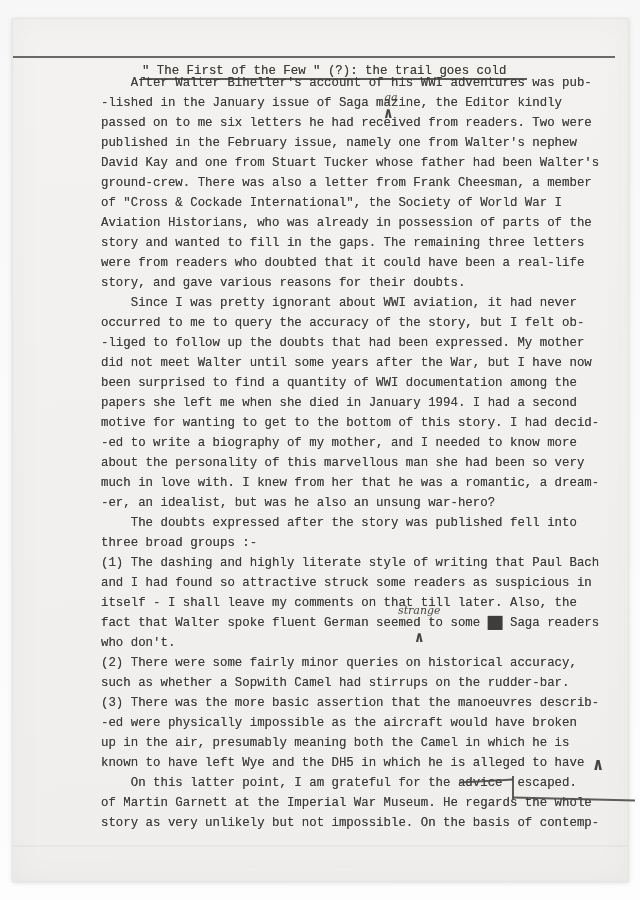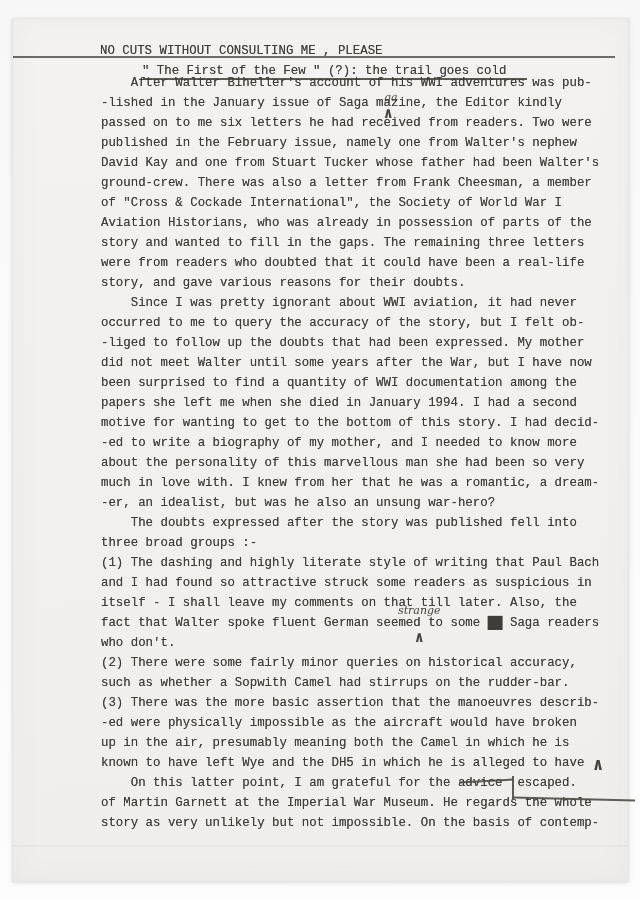--- a/index.html
+++ b/index.html
@@ -55,21 +55,20 @@
   .escaped-bottom{left:513px;top:798px;width:122px;height:1.6px;transform:rotate(1.5deg);}
 </style>
 </head>
 <body>
 
 <div class="scan">
 
   <div class="paper">
     <div class="fold"></div>
 
-    <div class="typed header-note">NO CUTS WITHOUT CONSULTING ME , PLEASE</div>
 
     <div class="header-rule"></div>
 
     <div class="typed doc-title">" The First of the Few " (?): the trail goes cold</div>
 
     <div class="title-underline"></div>
 
     <div class="typed body-block" id="body-lines"><div class="line">    After Walter Biheller's account of his WWI adventures was pub-</div><div class="line">-lished in the January issue of Saga mazine, the Editor kindly</div><div class="line">passed on to me six letters he had received from readers. Two were</div><div class="line">published in the February issue, namely one from Walter's nephew</div><div class="line">David Kay and one from Stuart Tucker whose father had been Walter's</div><div class="line">ground-crew. There was also a letter from Frank Cheesman, a member</div><div class="line">of "Cross &amp; Cockade International", the Society of World War I</div><div class="line">Aviation Historians, who was already in possession of parts of the</div><div class="line">story and wanted to fill in the gaps. The remaining three letters</div><div class="line">were from readers who doubted that it could have been a real-life</div><div class="line">story, and gave various reasons for their doubts.</div><div class="line">    Since I was pretty ignorant about WWI aviation, it had never</div><div class="line">occurred to me to query the accuracy of the story, but I felt ob-</div><div class="line">-liged to follow up the doubts that had been expressed. My mother</div><div class="line">did not meet Walter until some years after the War, but I have now</div><div class="line">been surprised to find a quantity of WWI documentation among the</div><div class="line">papers she left me when she died in January 1994. I had a second</div><div class="line">motive for wanting to get to the bottom of this story. I had decid-</div><div class="line">-ed to write a biography of my mother, and I needed to know more</div><div class="line">about the personality of this marvellous man she had been so very</div><div class="line">much in love with. I knew from her that he was a romantic, a dream-</div><div class="line">-er, an idealist, but was he also an unsung war-hero?</div><div class="line">    The doubts expressed after the story was published fell into</div><div class="line">three broad groups :-</div><div class="line">(1) The dashing and highly literate style of writing that Paul Bach</div><div class="line">and I had found so attractive struck some readers as suspicious in</div><div class="line">itself - I shall leave my comments on that till later. Also, the</div><div class="line">fact that Walter spoke fluent German seemed to some ██ Saga readers</div><div class="line">who don't.</div><div class="line">(2) There were some fairly minor queries on historical accuracy,</div><div class="line">such as whether a Sopwith Camel had stirrups on the rudder-bar.</div><div class="line">(3) There was the more basic assertion that the manoeuvres describ-</div><div class="line">-ed were physically impossible as the aircraft would have broken</div><div class="line">up in the air, presumably meaning both the Camel in which he is</div><div class="line">known to have left Wye and the DH5 in which he is alleged to have</div><div class="line">    On this latter point, I am grateful for the advice  escaped.</div><div class="line">of Martin Garnett at the Imperial War Museum. He regards the whole</div><div class="line">story as very unlikely but not impossible. On the basis of contemp-</div></div>
   </div>
 

